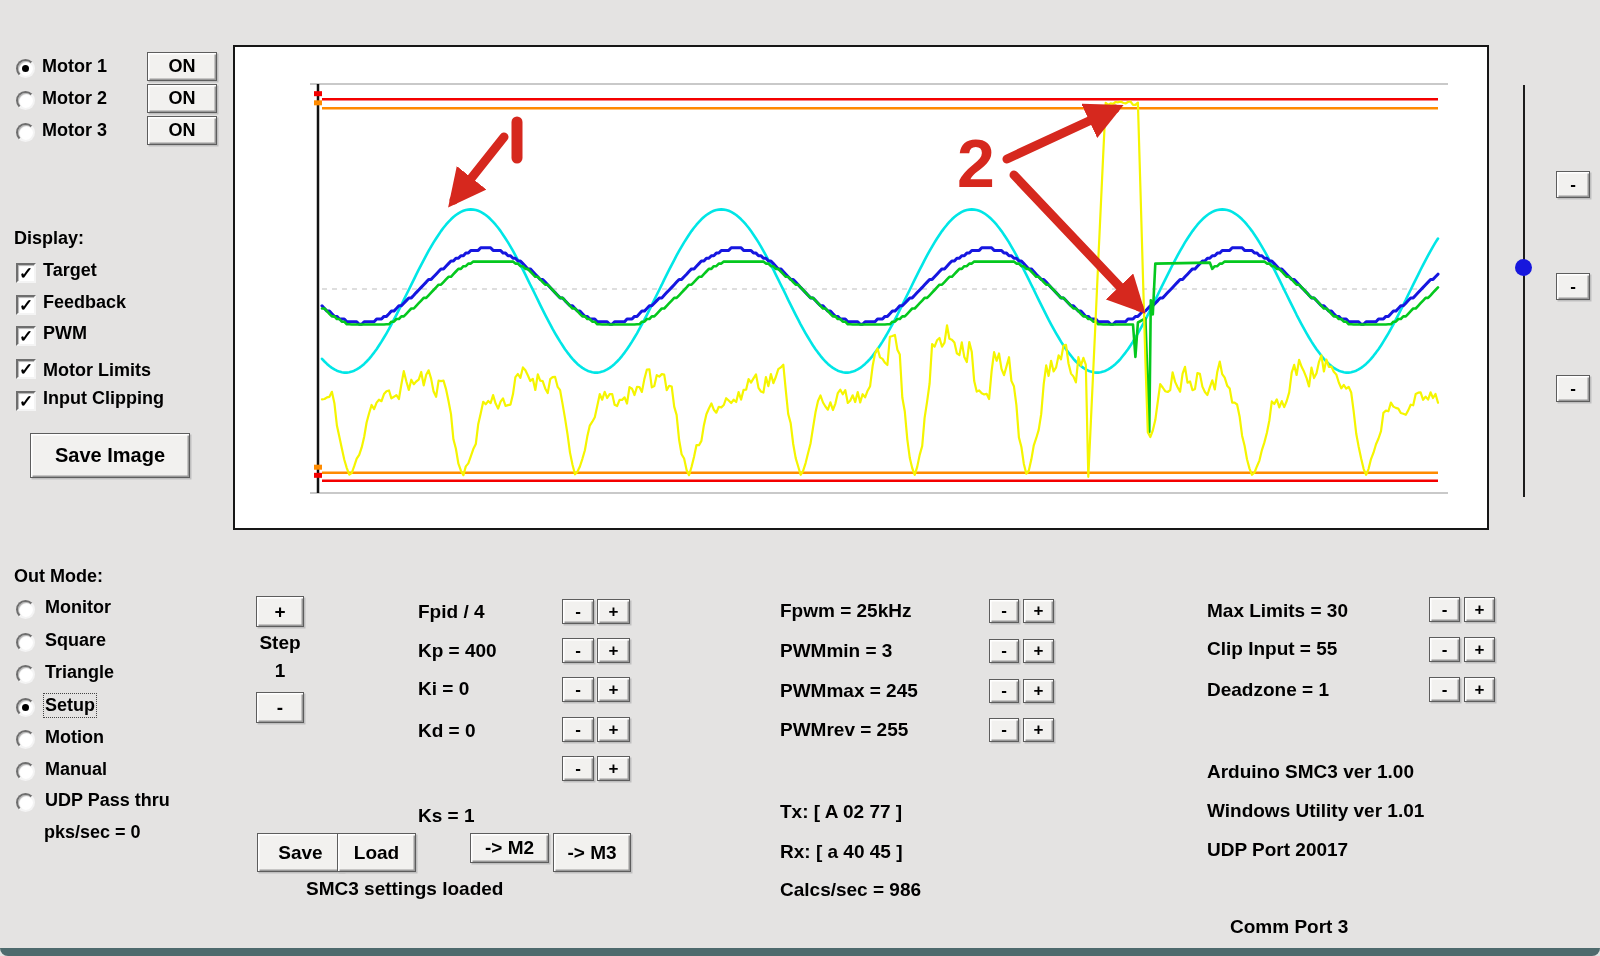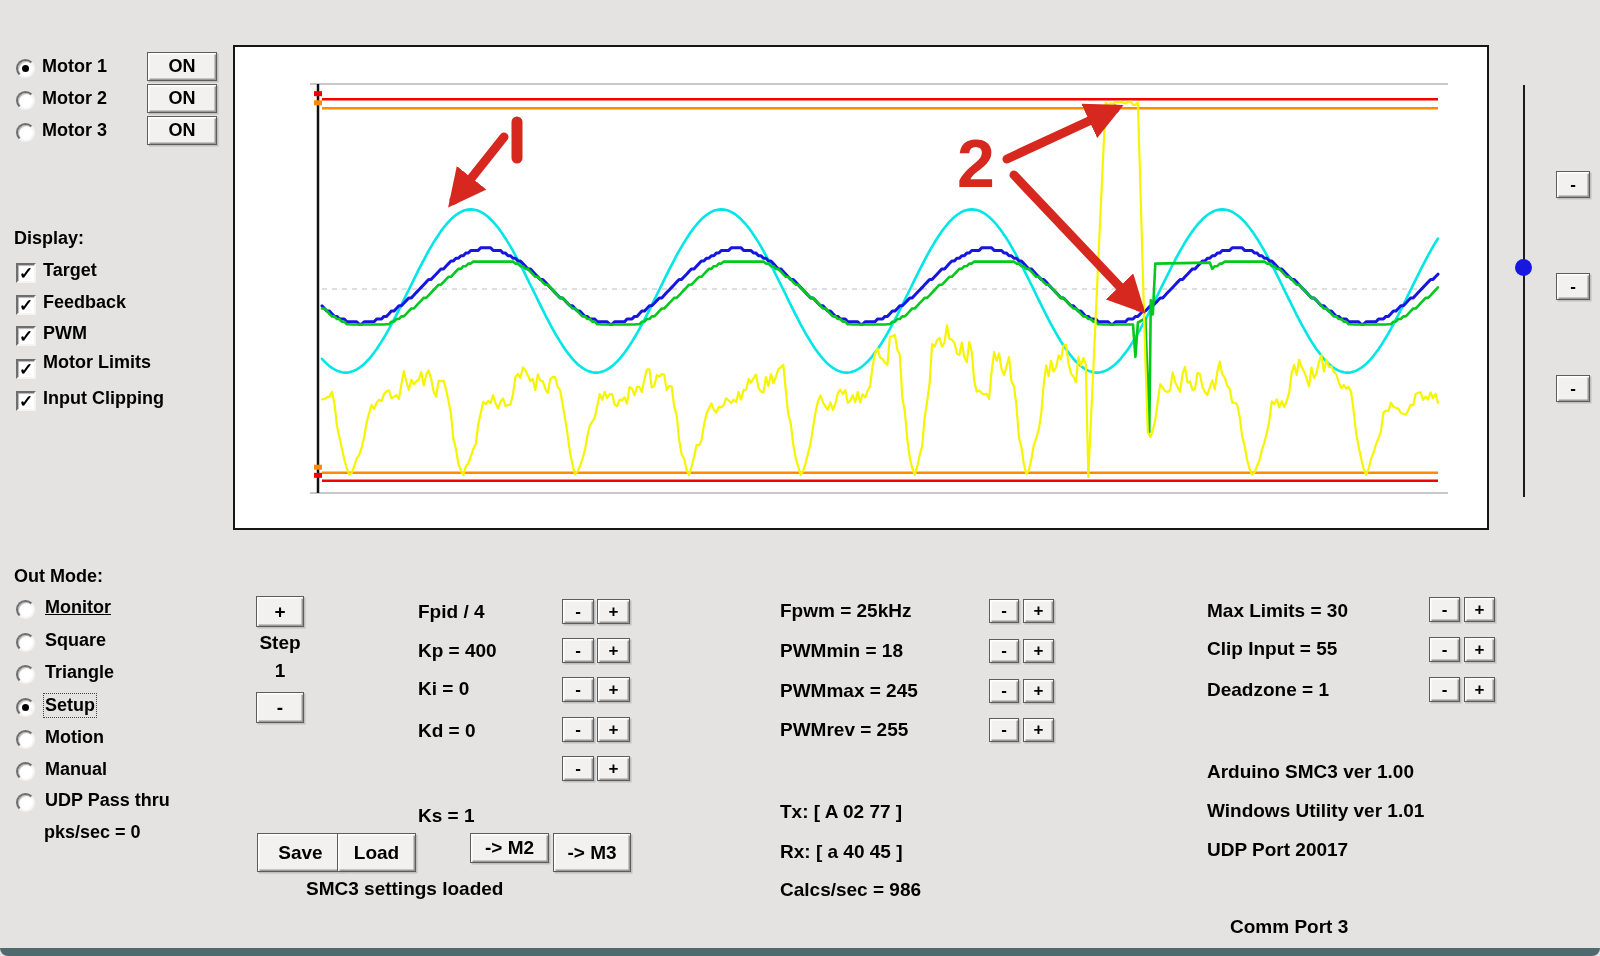--- a/index.html
+++ b/index.html
@@ -72,29 +72,30 @@
 
   <div class="lbl" style="left:14px;top:228px;">Display:</div>
 
   <div class="checkbox on" style="left:16px;top:263px;"></div>
   <div class="lbl" style="left:43px;top:260px;">Target</div>
   <div class="checkbox on" style="left:16px;top:295px;"></div>
   <div class="lbl" style="left:43px;top:292px;">Feedback</div>
   <div class="checkbox on" style="left:16px;top:326px;"></div>
   <div class="lbl" style="left:43px;top:323px;">PWM</div>
   <div class="checkbox on" style="left:16px;top:359px;"></div>
-  <div class="lbl" style="left:43px;top:352px;text-align:center;">Motor Limits</div>
+  <div class="lbl" style="left:43px;top:360px;text-align:center;">Motor Limits</div>
   <div class="checkbox on" style="left:16px;top:391px;"></div>
   <div class="lbl" style="left:43px;top:388px;">Input Clipping</div>
 
+  <button class="btn" style="left:30px;top:433px;width:160px;height:45px;font-size:20px;">Save Image</button>
 
   <div class="lbl" style="left:14px;top:566px;">Out Mode:</div>
 
   <div class="radio" style="left:16px;top:600px;"></div>
-  <div class="lbl" style="left:45px;top:597px;text-decoration:underline;">Monitor</div>
+  <div class="lbl" style="left:45px;top:597px;">Monitor</div>
   <div class="radio" style="left:16px;top:633px;"></div>
   <div class="lbl" style="left:45px;top:630px;">Square</div>
   <div class="radio" style="left:16px;top:665px;"></div>
   <div class="lbl" style="left:45px;top:662px;">Triangle</div>
   <div class="radio on" style="left:16px;top:698px;"></div>
   <div class="lbl focus" style="left:45px;top:695px;">Setup</div>
   <div class="radio" style="left:16px;top:730px;"></div>
   <div class="lbl" style="left:45px;top:727px;">Motion</div>
   <div class="radio" style="left:16px;top:762px;"></div>
   <div class="lbl" style="left:45px;top:759px;">Manual</div>
@@ -168,21 +169,21 @@
   <button class="btn" style="left:257px;top:833px;width:87px;height:39px;">Save</button>
   <button class="btn" style="left:337px;top:833px;width:79px;height:39px;">Load</button>
   <div class="lbl big" style="left:306px;top:878px;">SMC3 settings loaded</div>
   <button class="btn" style="left:470px;top:833px;width:79px;height:30px;">-&gt; M2</button>
   <button class="btn" style="left:553px;top:833px;width:78px;height:39px;">-&gt; M3</button>
 
   <div class="lbl big" style="left:780px;top:600px;">Fpwm = 25kHz</div>
   <button class="btn sm" style="left:989px;top:599px;width:30px;height:24px;">-</button>
   <button class="btn sm" style="left:1023px;top:599px;width:31px;height:24px;">+</button>
 
-  <div class="lbl big" style="left:780px;top:640px;">PWMmin = 18</div>
+  <div class="lbl big" style="left:780px;top:640px;">PWMmin = 3</div>
   <button class="btn sm" style="left:989px;top:639px;width:30px;height:24px;">-</button>
   <button class="btn sm" style="left:1023px;top:639px;width:31px;height:24px;">+</button>
 
   <div class="lbl big" style="left:780px;top:680px;">PWMmax = 245</div>
   <button class="btn sm" style="left:989px;top:679px;width:30px;height:24px;">-</button>
   <button class="btn sm" style="left:1023px;top:679px;width:31px;height:24px;">+</button>
 
   <div class="lbl big" style="left:780px;top:719px;">PWMrev = 255</div>
   <button class="btn sm" style="left:989px;top:718px;width:30px;height:24px;">-</button>
   <button class="btn sm" style="left:1023px;top:718px;width:31px;height:24px;">+</button>

